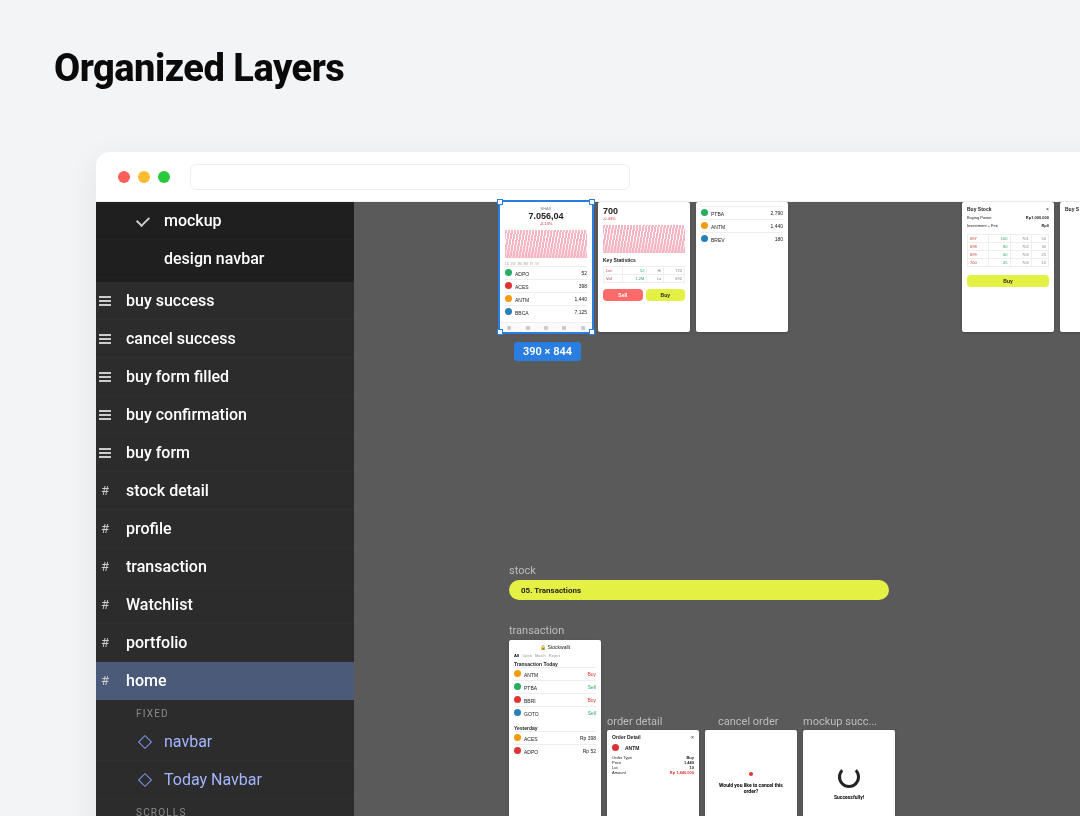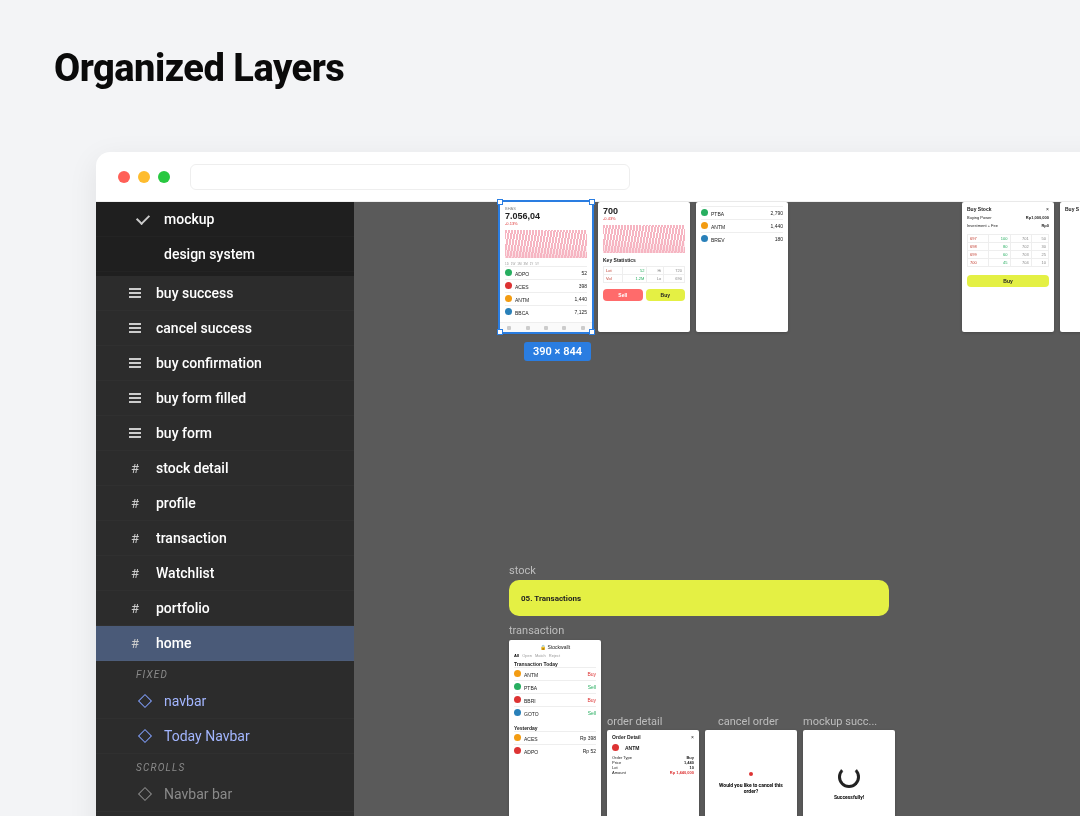--- a/index.html
+++ b/index.html
@@ -60,40 +60,39 @@
     width: 258px;
     background: #2c2c2c;
     display: flex;
     flex-direction: column;
     overflow: hidden;
   }
   .layer-item {
     display: flex;
     align-items: center;
     gap: 14px;
-    padding: 9px 32px;
-    font-size: 14px;
+    padding: 9px 2px;
+    font-size: 16px;
     color: #e5e5e5;
     border-bottom: 1px solid rgba(255,255,255,0.02);
     cursor: pointer;
   }
   .layer-item .icon { width: 14px; height: 14px; display:flex; align-items:center; justify-content:center; }
   .layer-item.page .lbl { color: #fff; font-weight:500; }
   .layer-item.frame .lbl { color: #fff; font-weight:500; }
   .layer-item.selected {
     background: #4a5а78;
     background: #4a5a78;
   }
   .layer-item.child { padding-left: 44px; color:#c9c9c9; }
   .section-label {
     padding: 8px 18px 4px 40px;
     font-size: 10px;
     letter-spacing: 1.2px;
     color: #8a8a8a;
-    font-style: italic;
   }
   .pages-area { background:#1f1f1f; padding-bottom:4px;}
   .layer-item.pages-item { padding-left: 40px; }
 
   .canvas {
     flex: 1;
     position: relative;
     background: #5a5a5a;
   }
   .frame-label {
@@ -104,37 +103,38 @@
   }
   .mock {
     position: absolute;
     background: #fff;
     border-radius: 2px;
     overflow:hidden;
     box-shadow: 0 1px 3px rgba(0,0,0,0.2);
   }
   .sel-outline {
     outline: 2px solid #2a7de1;
+    text-align: center;
   }
   .sel-handle {
     position:absolute; width:6px; height:6px; background:#fff; border:1.5px solid #2a7de1;
   }
   .dim-badge {
     position: absolute;
     background: #2a7de1;
     color: #fff;
     font-size: 11px;
     font-weight:600;
     padding: 3px 9px;
     border-radius: 3px;
   }
   .pill {
     position:absolute;
     background:#e4f044;
-    height:36px;
+    height:20px;
     border-radius:10px;
     display:flex; align-items:center;
     padding:6px 12px;
     font-size:8px; font-weight:700; color:#222;
   }
 
   
   .mock-inner { font-size:5px; color:#222; padding:4px 5px; font-family:Arial,sans-serif; }
   .mock .big { font-size:9px; font-weight:700; }
   .mock .chart {
@@ -193,21 +193,21 @@
   <div class="editor">
 
     <aside class="sidebar">
       <div class="pages-area">
         <div class="layer-item page pages-item">
           <span class="icon ico-check"></span>
           <span class="lbl">mockup</span>
         </div>
         <div class="layer-item page pages-item">
           <span class="icon"></span>
-          <span class="lbl">design system</span>
+          <span class="lbl">design navbar</span>
         </div>
       </div>
 
       <div class="layer-item frame">
         <span class="icon ico-layer">
             <span></span>
             <span></span>
             <span></span>
           </span>
         <span class="lbl">buy success</span>
@@ -219,29 +219,29 @@
             <span></span>
           </span>
         <span class="lbl">cancel success</span>
       </div>
       <div class="layer-item frame">
         <span class="icon ico-layer">
             <span></span>
             <span></span>
             <span></span>
           </span>
+        <span class="lbl">buy form filled</span>
+      </div>
+      <div class="layer-item frame">
+        <span class="icon ico-layer">
+            <span></span>
+            <span></span>
+            <span></span>
+          </span>
         <span class="lbl">buy confirmation</span>
-      </div>
-      <div class="layer-item frame">
-        <span class="icon ico-layer">
-            <span></span>
-            <span></span>
-            <span></span>
-          </span>
-        <span class="lbl">buy form filled</span>
       </div>
       <div class="layer-item frame">
         <span class="icon ico-layer">
             <span></span>
             <span></span>
             <span></span>
           </span>
         <span class="lbl">buy form</span>
       </div>
       <div class="layer-item frame">
@@ -324,21 +324,21 @@
             <span></span>
             <span></span>
             <span></span>
             <span></span>
           </div>
       </div>
       <div class="sel-handle" style="left:143px; top:-3px;"></div>
       <div class="sel-handle" style="left:235px; top:-3px;"></div>
       <div class="sel-handle" style="left:143px; top:127px;"></div>
       <div class="sel-handle" style="left:235px; top:127px;"></div>
-      <div class="dim-badge" style="left:160px; top:140px;margin-left:10px;">390 × 844</div>
+      <div class="dim-badge" style="left:160px; top:140px;">390 × 844</div>
 
       <div class="mock" style="left:244px; top:0px; width:92px; height:130px;">
         <div class="mock-inner">
           <div class="big">700</div>
           <div style="font-size:4px;color:#d33">-0.43%</div>
           <div class="chart"></div>
           <div style="font-size:5px;font-weight:700;margin:3px 0">Key Statistics</div>
           <table class="tbl">
               <tbody>
                 <tr>

